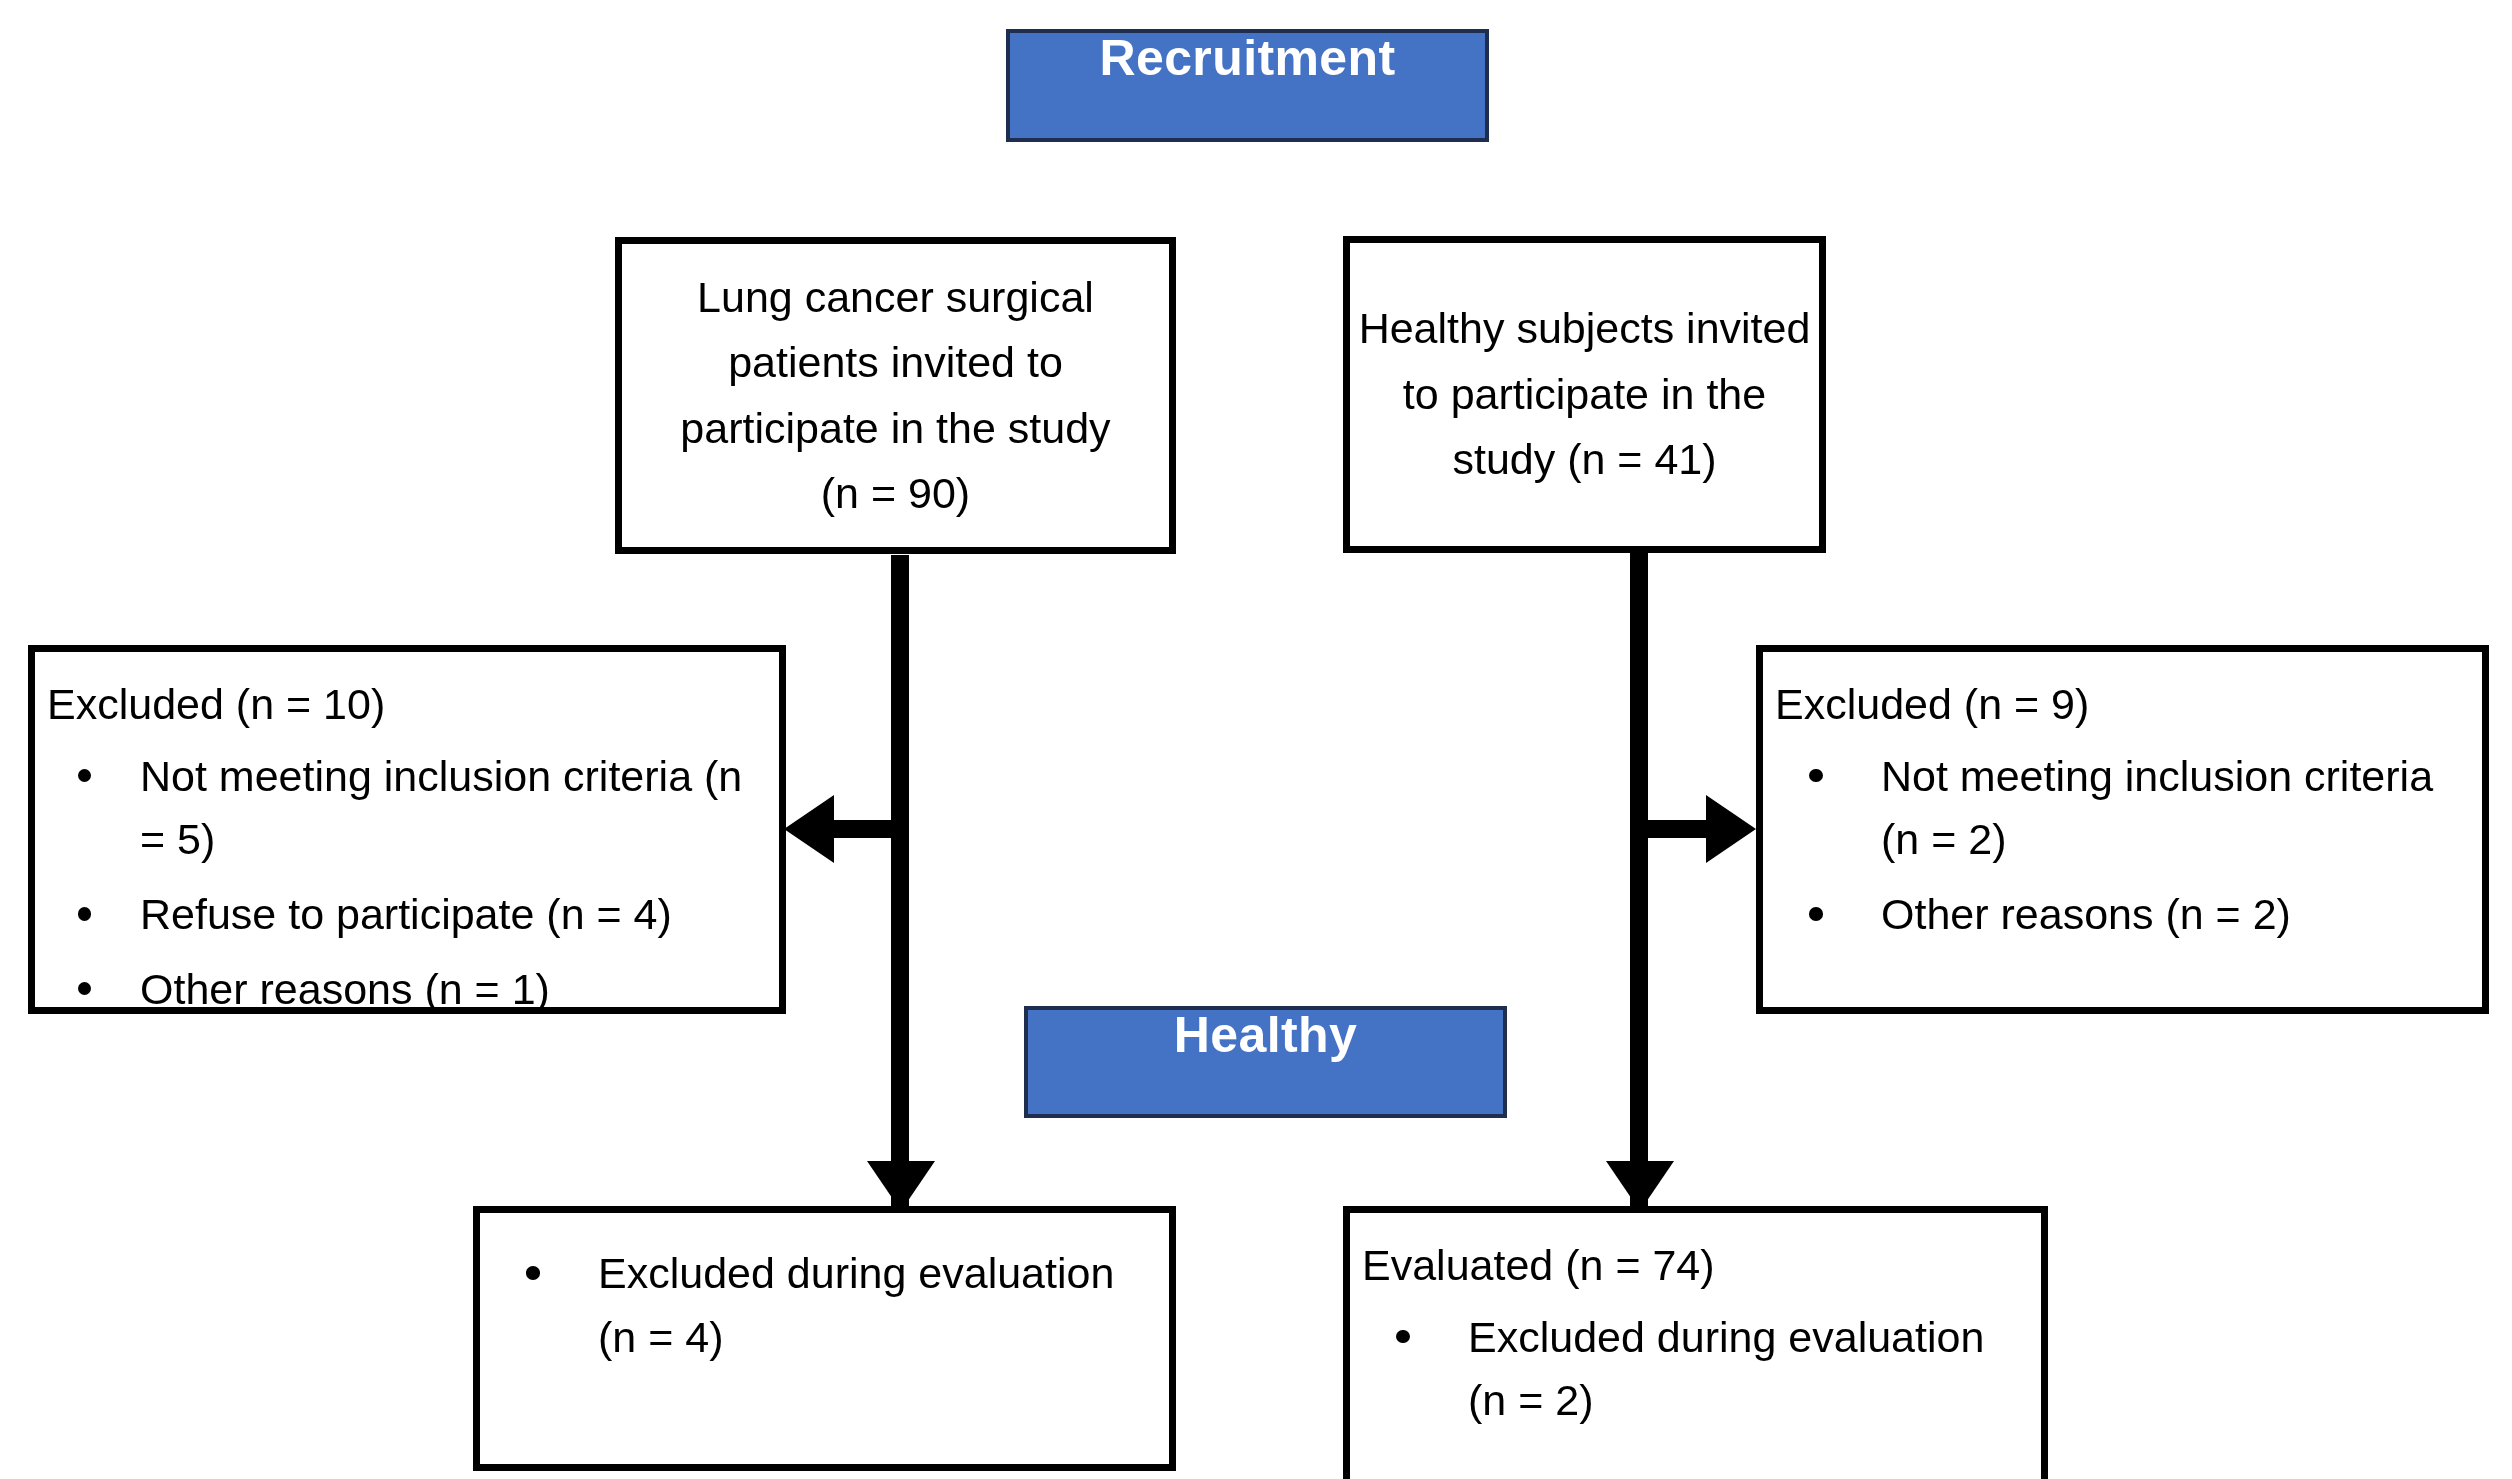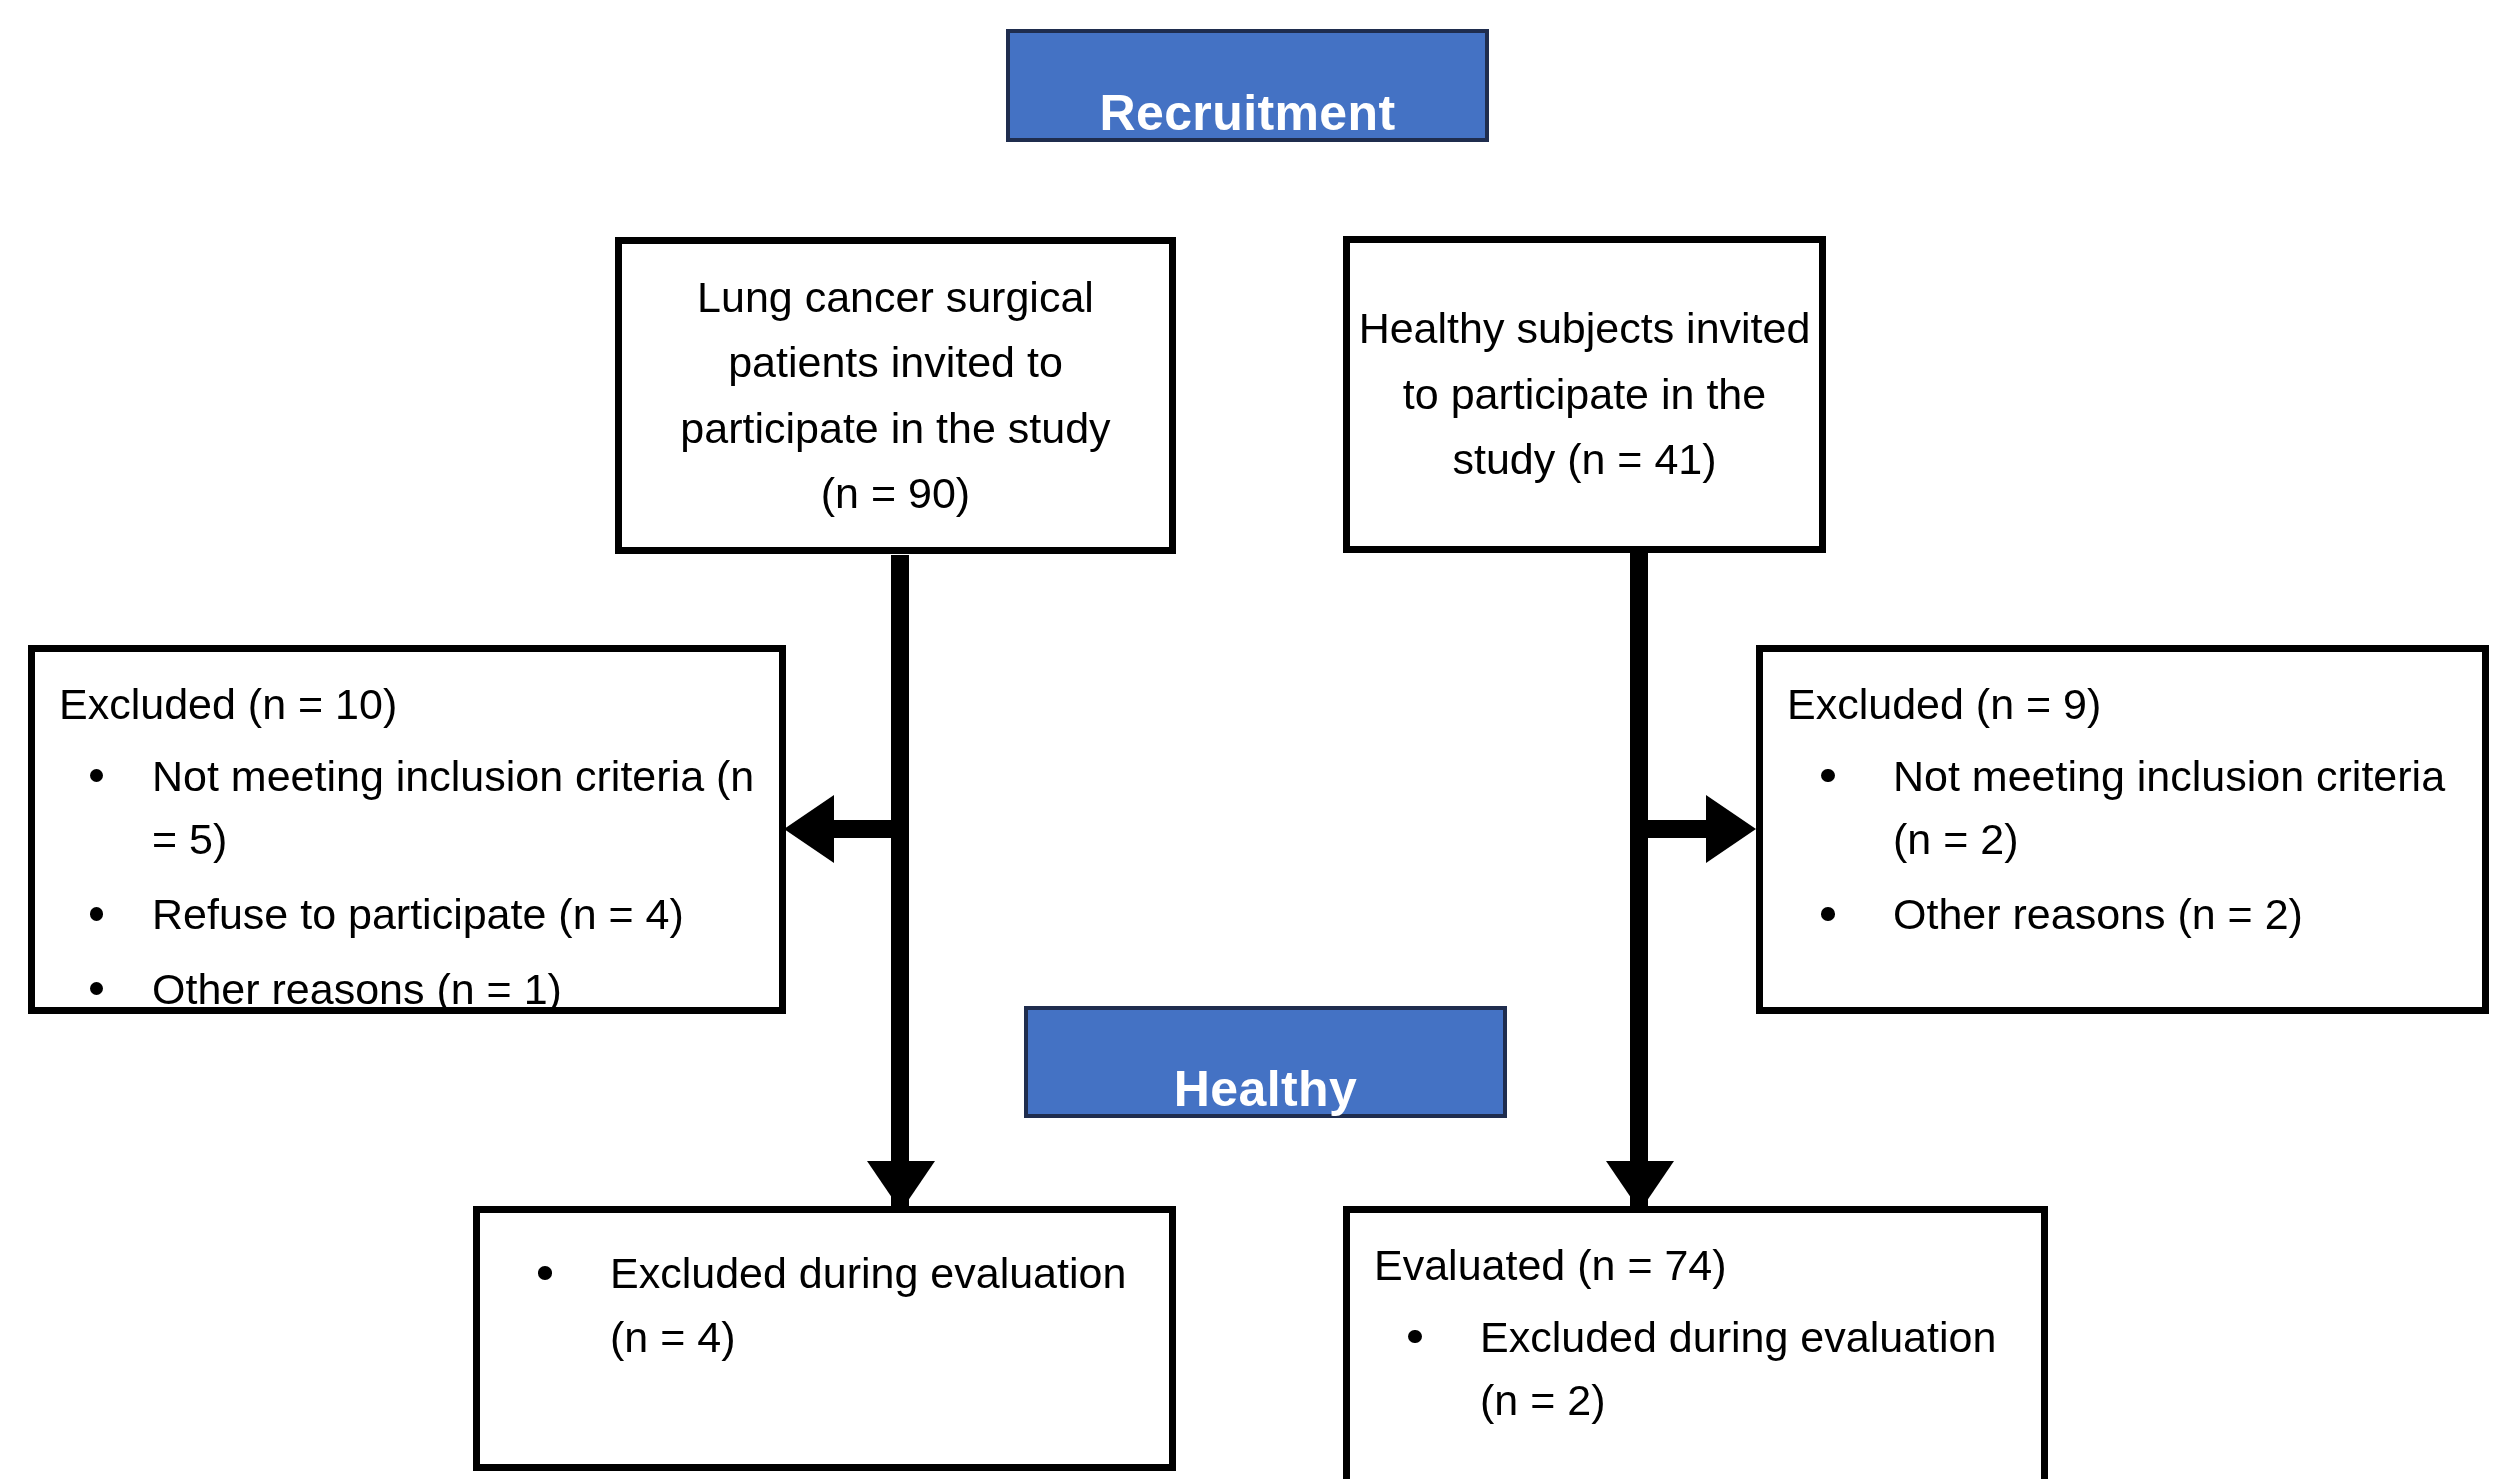--- a/index.html
+++ b/index.html
@@ -16,21 +16,21 @@
     overflow: hidden;
   }
 
   
   .phase-banner {
     position: absolute;
     background: #4472C4;
     border: 4px solid #1F2D4E;
     box-sizing: border-box;
     display: flex;
-    align-items: flex-end;
+    align-items: flex-start;
     justify-content: center;
     color: #ffffff;
     font-size: 50px;
     font-weight: 600;
     letter-spacing: 0.4px;
     line-height: 1;
   }
 
   
   .node-box {
@@ -52,21 +52,21 @@
     padding: 0 22.4px;
   }
   .node-text-left {
     font-size: 43px;
     line-height: 1.48;
   }
 
   .box-inner {
     position: absolute;
     left: 0; top: 0; right: 0; bottom: 0;
-    padding: 21px 24px 8px 24px;
+    padding: 21px 24px 8px 12px;
     box-sizing: border-box;
   }
 
   .lead-line {
     display: block;
     white-space: nowrap;
   }
 
   
   ul.bullets {

